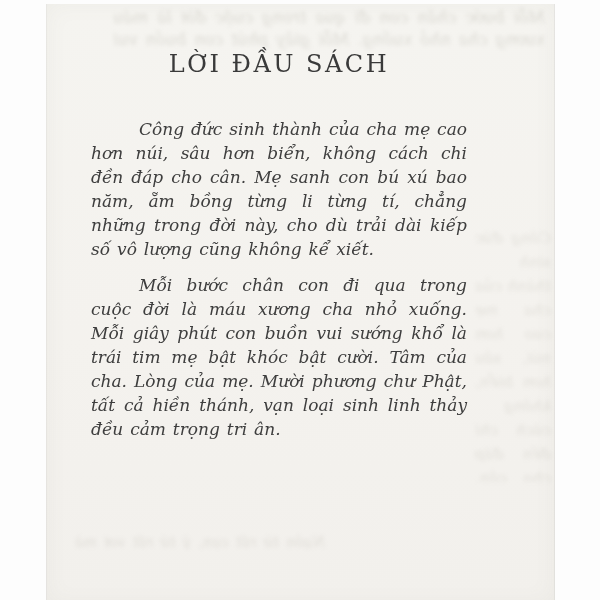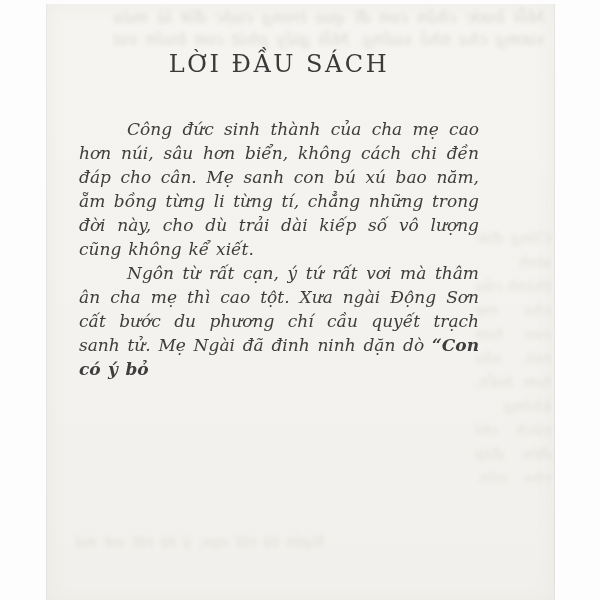--- a/index.html
+++ b/index.html
@@ -41,21 +41,21 @@
     margin: 0 0 39px 0;
     font-size: 24px;
     line-height: 28px;
     font-weight: normal;
     font-style: normal;
     text-align: center;
     letter-spacing: 2.5px;
     color: #3a3a3a;
   }
   .body-text p {
-    margin: 0;
+    margin: 12px;
     font-style: italic;
     font-size: 17px;
     line-height: 24px;
     text-align: justify;
     text-indent: 48px;
     word-spacing: 1.5px;
     color: #3e3e3e;
   }
   .body-text .bold-quote {
     font-weight: bold;
@@ -106,18 +106,18 @@
   <div class="page">
 
     <div class="ghost ghost-top" aria-hidden="true">Mỗi bước chân con đi qua trong cuộc đời là máu xương cha nhỏ xuống. Mỗi giây phút con buồn vui sướng khổ là trái tim mẹ bật khóc bật cười. Tâm của cha. Lòng của mẹ. Mười phương chư Phật, tất cả hiền thánh, vạn loại sinh linh thảy đều cảm trọng tri ân.</div>
     <div class="ghost ghost-right" aria-hidden="true">Công đức sinh thành của cha mẹ cao hơn núi, sâu hơn biển, không cách chi đền đáp cho cân. Mẹ sanh con bú xú bao năm, ẵm bồng từng li từng tí, chẳng những trong đời này, cho dù trải dài kiếp số vô lượng cũng không kể xiết.</div>
     <div class="ghost ghost-bottom" aria-hidden="true">Ngôn từ rất cạn, ý tứ rất vơi mà thâm ân cha mẹ thì cao tột. Xưa ngài Động Sơn cất bước du phương chí cầu quyết trạch sanh tử. Mẹ Ngài đã đinh ninh dặn dò </div>
 
     <div class="text-block">
       <h1 class="title">LỜI ĐẦU SÁCH</h1>
       <div class="body-text">
         <p>Công đức sinh thành của cha mẹ cao hơn núi, sâu hơn biển, không cách chi đền đáp cho cân. Mẹ sanh con bú xú bao năm, ẵm bồng từng li từng tí, chẳng những trong đời này, cho dù trải dài kiếp số vô lượng cũng không kể xiết.</p>
-        <p><span>Ngôn từ rất cạn, ý tứ rất vơi mà thâm ân cha mẹ thì cao tột. Xưa ngài Động Sơn cất bước du phương chí cầu quyết trạch sanh tử. Mẹ Ngài đã đinh ninh dặn dò </span><span class="bold-quote">“Con có ý bỏ</span></p>
+        <p>Mỗi bước chân con đi qua trong cuộc đời là máu xương cha nhỏ xuống. Mỗi giây phút con buồn vui sướng khổ là trái tim mẹ bật khóc bật cười. Tâm của cha. Lòng của mẹ. Mười phương chư Phật, tất cả hiền thánh, vạn loại sinh linh thảy đều cảm trọng tri ân.</p>
       </div>
     </div>
 
   </div>
 </div>
 
 </body></html>

